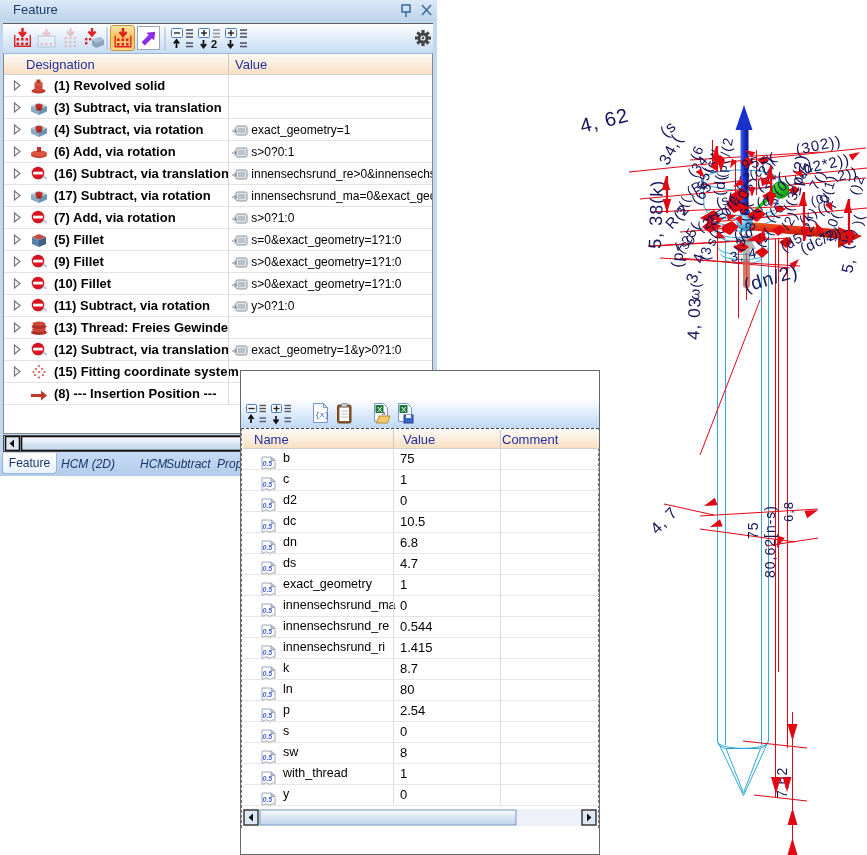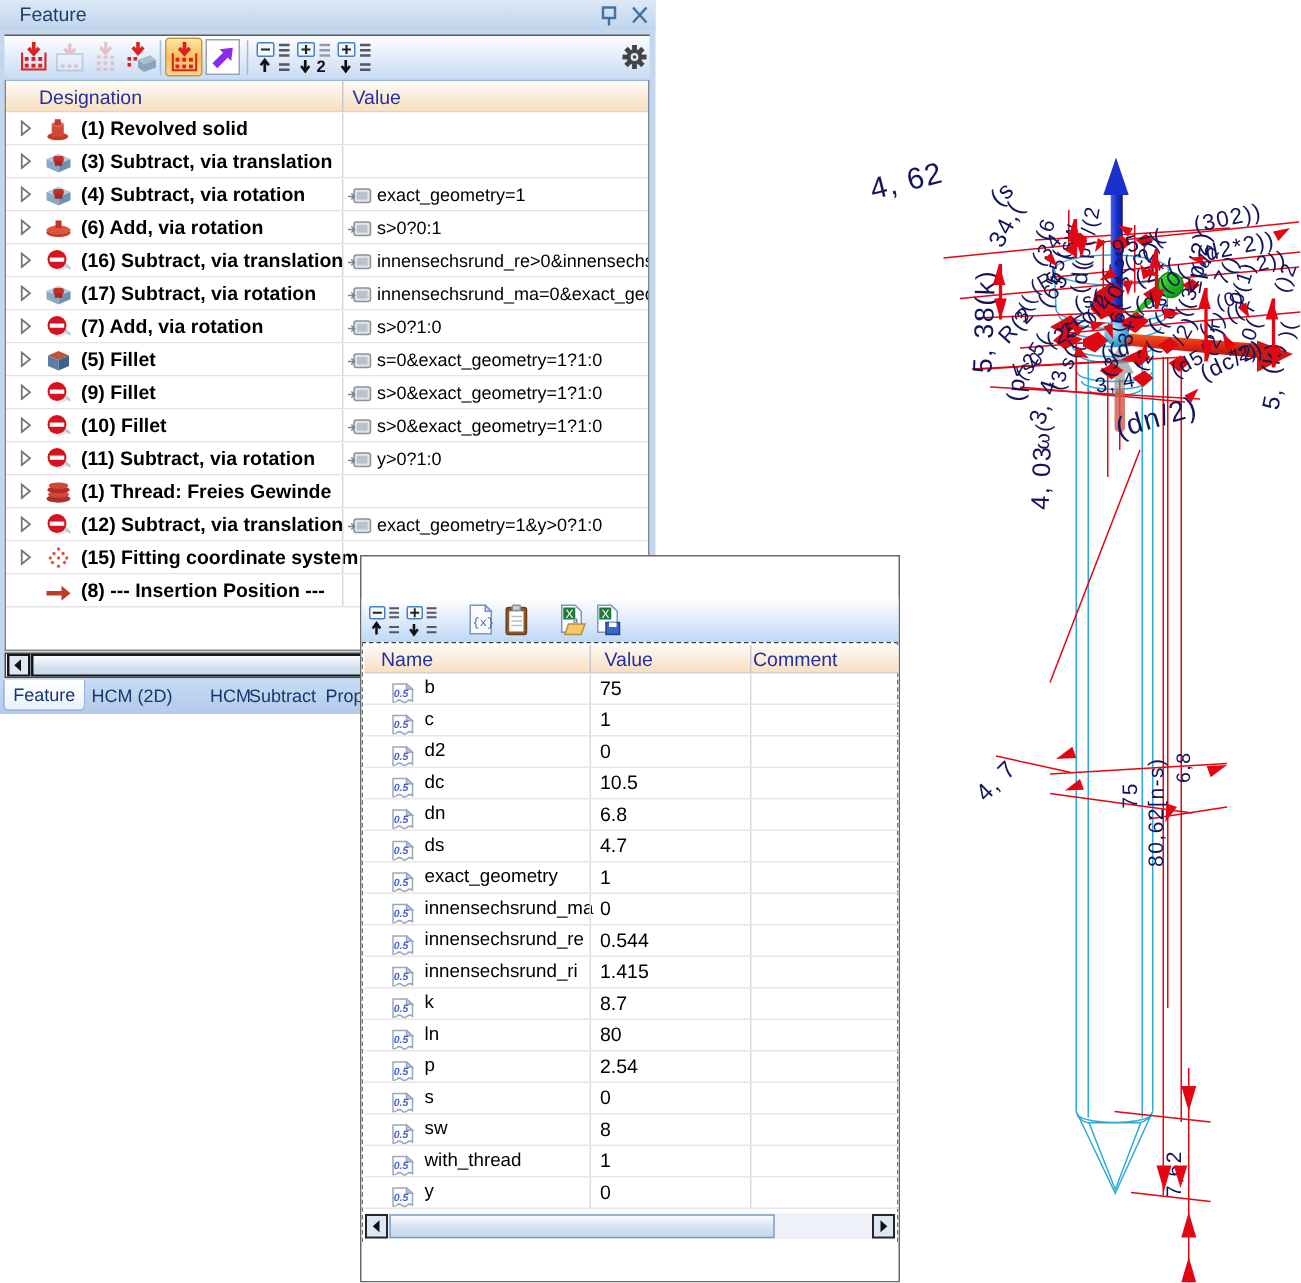--- a/index.html
+++ b/index.html
@@ -14,21 +14,21 @@
   background:linear-gradient(#fefefe,#c6dbf4); border-top:1px solid #5c5c5c; }
 #ftable { left:3px; top:53px; width:430px; height:381px; background:#fff; border:1px solid #828790; border-top:1px solid #9ab5d5; overflow:hidden;}
 #fheader { left:0; top:0; width:428px; height:21px; background:linear-gradient(#fdfaf5,#f8dfc2); border-bottom:1px solid #d5d5d5;}
 .fh { color:#2230a0; font-size:13px; line-height:21px; }
 .frow { left:0; width:428px; height:22px; border-bottom:1px solid #e3e3e3; background:#fff; overflow:hidden; }
 .frow .lbl { position:absolute; left:50px; top:3px; font-size:13px; font-weight:bold; color:#000; white-space:nowrap;text-align:center; }
 .frow .val { position:absolute; left:228px; top:4px; font-size:12px; color:#000; white-space:nowrap; }
 .colsep { position:absolute; left:224px; top:0; width:1px; height:100%; background:#d9d9d9; }
 #fscroll { left:3px; top:435px; width:430px; height:17px; background:#fdfdfd; border:1px solid #4a4a4a; }
 #ftabs { left:0; top:453px; width:437px; height:23px; background:linear-gradient(#c6daf4,#b2cbe9); }
-.tab { position:absolute; top:0; font-size:12px; color:#17376e; line-height:22px; }
+.tab { position:absolute; top:0; font-size:12px; color:#17376e; line-height:22px;font-style:italic; }
 #tabsel { position:absolute; left:2px; top:0px; width:55px; height:21px; background:linear-gradient(#ffffff,#e8f2fc);
   border:1px solid #96b5d8; border-top:none; border-radius:0 0 4px 4px; text-align:center; }
 
 
 #vdlg { left:240px; top:370px; width:360px; height:485px; background:#fff; border:1px solid #686868; }
 #vtitle { left:0; top:0; width:358px; height:28px; background:#fdfdfd; }
 #vtoolbar { left:0; top:28px; width:358px; height:29px; background:linear-gradient(#ffffff,#bed8f6); }
 #vtable { left:0px; top:57px; width:358px; height:400px; border-top:1px dashed #404040; border-left:1px dashed #707070; border-right:1px dashed #707070; background:#fff;}
 #vheader { left:1px; top:1px; width:356px; height:19px; background:linear-gradient(#fdfaf5,#f8dfc2); border-bottom:1px solid #cfcfcf; }
 .vh { color:#2230a0; font-size:13px; line-height:19px; position:absolute; top:0; }
@@ -701,21 +701,21 @@
         <div class="frow abs" style="top:242px">
           <svg class="abs" style="left:9px;top:5px" width="8" height="11" viewBox="0 0 8 11">
             <polygon points="1.5,1 1.5,10 7,5.5" fill="#fff" stroke="#777" stroke-width="1.2"></polygon>
           </svg>
           <span class="abs" style="left:26px;top:3px"><svg width="18" height="16" viewBox="0 0 18 16">
               <ellipse cx="9" cy="12.5" rx="8" ry="2.6" fill="#b03028"></ellipse>
               <ellipse cx="9" cy="9.5" rx="7" ry="2.4" fill="#d04838"></ellipse>
               <ellipse cx="9" cy="6.5" rx="7.5" ry="2.4" fill="#b03028"></ellipse>
               <ellipse cx="9" cy="3.8" rx="6.5" ry="2.2" fill="#d04838"></ellipse>
             </svg></span>
-          <span class="lbl">(1) Thread: Freies Gewinde</span>
+          <span class="lbl">(13) Thread: Freies Gewinde</span>
           <div class="colsep"></div>
         </div>
         <div class="frow abs" style="top:264px">
           <svg class="abs" style="left:9px;top:5px" width="8" height="11" viewBox="0 0 8 11">
             <polygon points="1.5,1 1.5,10 7,5.5" fill="#fff" stroke="#777" stroke-width="1.2"></polygon>
           </svg>
           <span class="abs" style="left:26px;top:3px"><svg width="18" height="16" viewBox="0 0 18 16">
               <polygon points="4,10 12,8 17,12 9,15" fill="#dde8f2"></polygon>
               <polygon points="12,8 17,12 17,14 12,10.5" fill="#b9cad9"></polygon>
               <circle cx="8" cy="7" r="6.3" fill="#d6131e"></circle>

